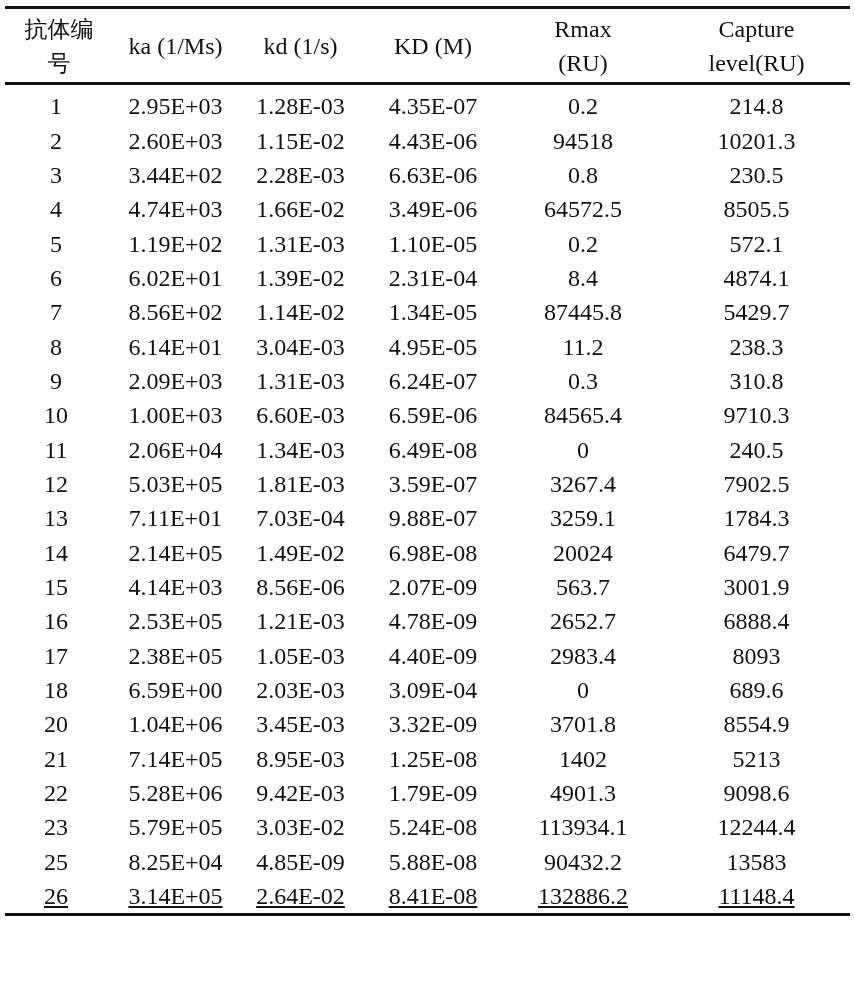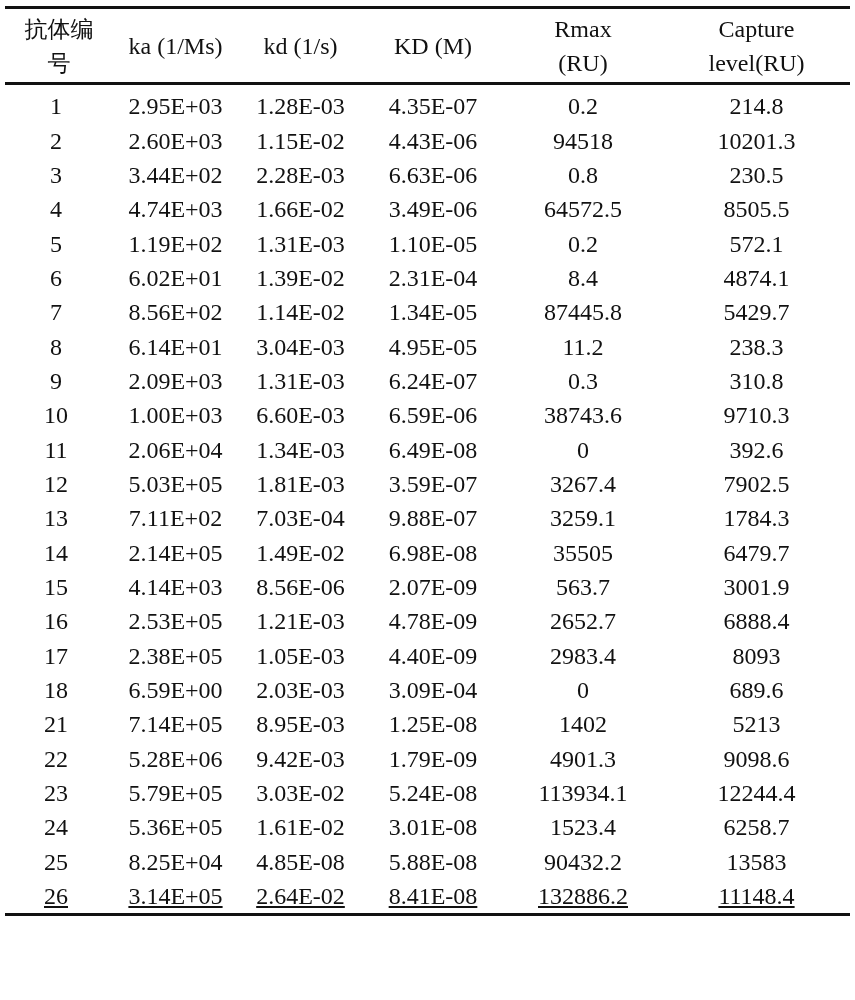--- a/index.html
+++ b/index.html
@@ -144,53 +144,53 @@
           <td class="c-kd">1.31E-03</td>
           <td class="c-KD">6.24E-07</td>
           <td class="c-rmax">0.3</td>
           <td class="c-cap">310.8</td>
         </tr>
         <tr>
           <td class="c-id">10</td>
           <td class="c-ka">1.00E+03</td>
           <td class="c-kd">6.60E-03</td>
           <td class="c-KD">6.59E-06</td>
-          <td class="c-rmax">38743.6</td>
+          <td class="c-rmax">84565.4</td>
           <td class="c-cap">9710.3</td>
         </tr>
         <tr>
           <td class="c-id">11</td>
           <td class="c-ka">2.06E+04</td>
           <td class="c-kd">1.34E-03</td>
           <td class="c-KD">6.49E-08</td>
           <td class="c-rmax">0</td>
-          <td class="c-cap">392.6</td>
+          <td class="c-cap">240.5</td>
         </tr>
         <tr>
           <td class="c-id">12</td>
           <td class="c-ka">5.03E+05</td>
           <td class="c-kd">1.81E-03</td>
           <td class="c-KD">3.59E-07</td>
           <td class="c-rmax">3267.4</td>
           <td class="c-cap">7902.5</td>
         </tr>
         <tr>
           <td class="c-id">13</td>
-          <td class="c-ka">7.11E+02</td>
+          <td class="c-ka">7.11E+01</td>
           <td class="c-kd">7.03E-04</td>
           <td class="c-KD">9.88E-07</td>
           <td class="c-rmax">3259.1</td>
           <td class="c-cap">1784.3</td>
         </tr>
         <tr>
           <td class="c-id">14</td>
           <td class="c-ka">2.14E+05</td>
           <td class="c-kd">1.49E-02</td>
           <td class="c-KD">6.98E-08</td>
-          <td class="c-rmax">35505</td>
+          <td class="c-rmax">20024</td>
           <td class="c-cap">6479.7</td>
         </tr>
         <tr>
           <td class="c-id">15</td>
           <td class="c-ka">4.14E+03</td>
           <td class="c-kd">8.56E-06</td>
           <td class="c-KD">2.07E-09</td>
           <td class="c-rmax">563.7</td>
           <td class="c-cap">3001.9</td>
         </tr>
@@ -212,20 +212,28 @@
         </tr>
         <tr>
           <td class="c-id">18</td>
           <td class="c-ka">6.59E+00</td>
           <td class="c-kd">2.03E-03</td>
           <td class="c-KD">3.09E-04</td>
           <td class="c-rmax">0</td>
           <td class="c-cap">689.6</td>
         </tr>
         <tr>
+          <td class="c-id">20</td>
+          <td class="c-ka">1.04E+06</td>
+          <td class="c-kd">3.45E-03</td>
+          <td class="c-KD">3.32E-09</td>
+          <td class="c-rmax">3701.8</td>
+          <td class="c-cap">8554.9</td>
+        </tr>
+        <tr>
           <td class="c-id">21</td>
           <td class="c-ka">7.14E+05</td>
           <td class="c-kd">8.95E-03</td>
           <td class="c-KD">1.25E-08</td>
           <td class="c-rmax">1402</td>
           <td class="c-cap">5213</td>
         </tr>
         <tr>
           <td class="c-id">22</td>
           <td class="c-ka">5.28E+06</td>
@@ -236,31 +244,23 @@
         </tr>
         <tr>
           <td class="c-id">23</td>
           <td class="c-ka">5.79E+05</td>
           <td class="c-kd">3.03E-02</td>
           <td class="c-KD">5.24E-08</td>
           <td class="c-rmax">113934.1</td>
           <td class="c-cap">12244.4</td>
         </tr>
         <tr>
-          <td class="c-id">24</td>
-          <td class="c-ka">5.36E+05</td>
-          <td class="c-kd">1.61E-02</td>
-          <td class="c-KD">3.01E-08</td>
-          <td class="c-rmax">1523.4</td>
-          <td class="c-cap">6258.7</td>
-        </tr>
-        <tr>
           <td class="c-id">25</td>
           <td class="c-ka">8.25E+04</td>
-          <td class="c-kd">4.85E-08</td>
+          <td class="c-kd">4.85E-09</td>
           <td class="c-KD">5.88E-08</td>
           <td class="c-rmax">90432.2</td>
           <td class="c-cap">13583</td>
         </tr>
         <tr>
           <td class="c-id">26</td>
           <td class="c-ka">3.14E+05</td>
           <td class="c-kd">2.64E-02</td>
           <td class="c-KD">8.41E-08</td>
           <td class="c-rmax">132886.2</td>

